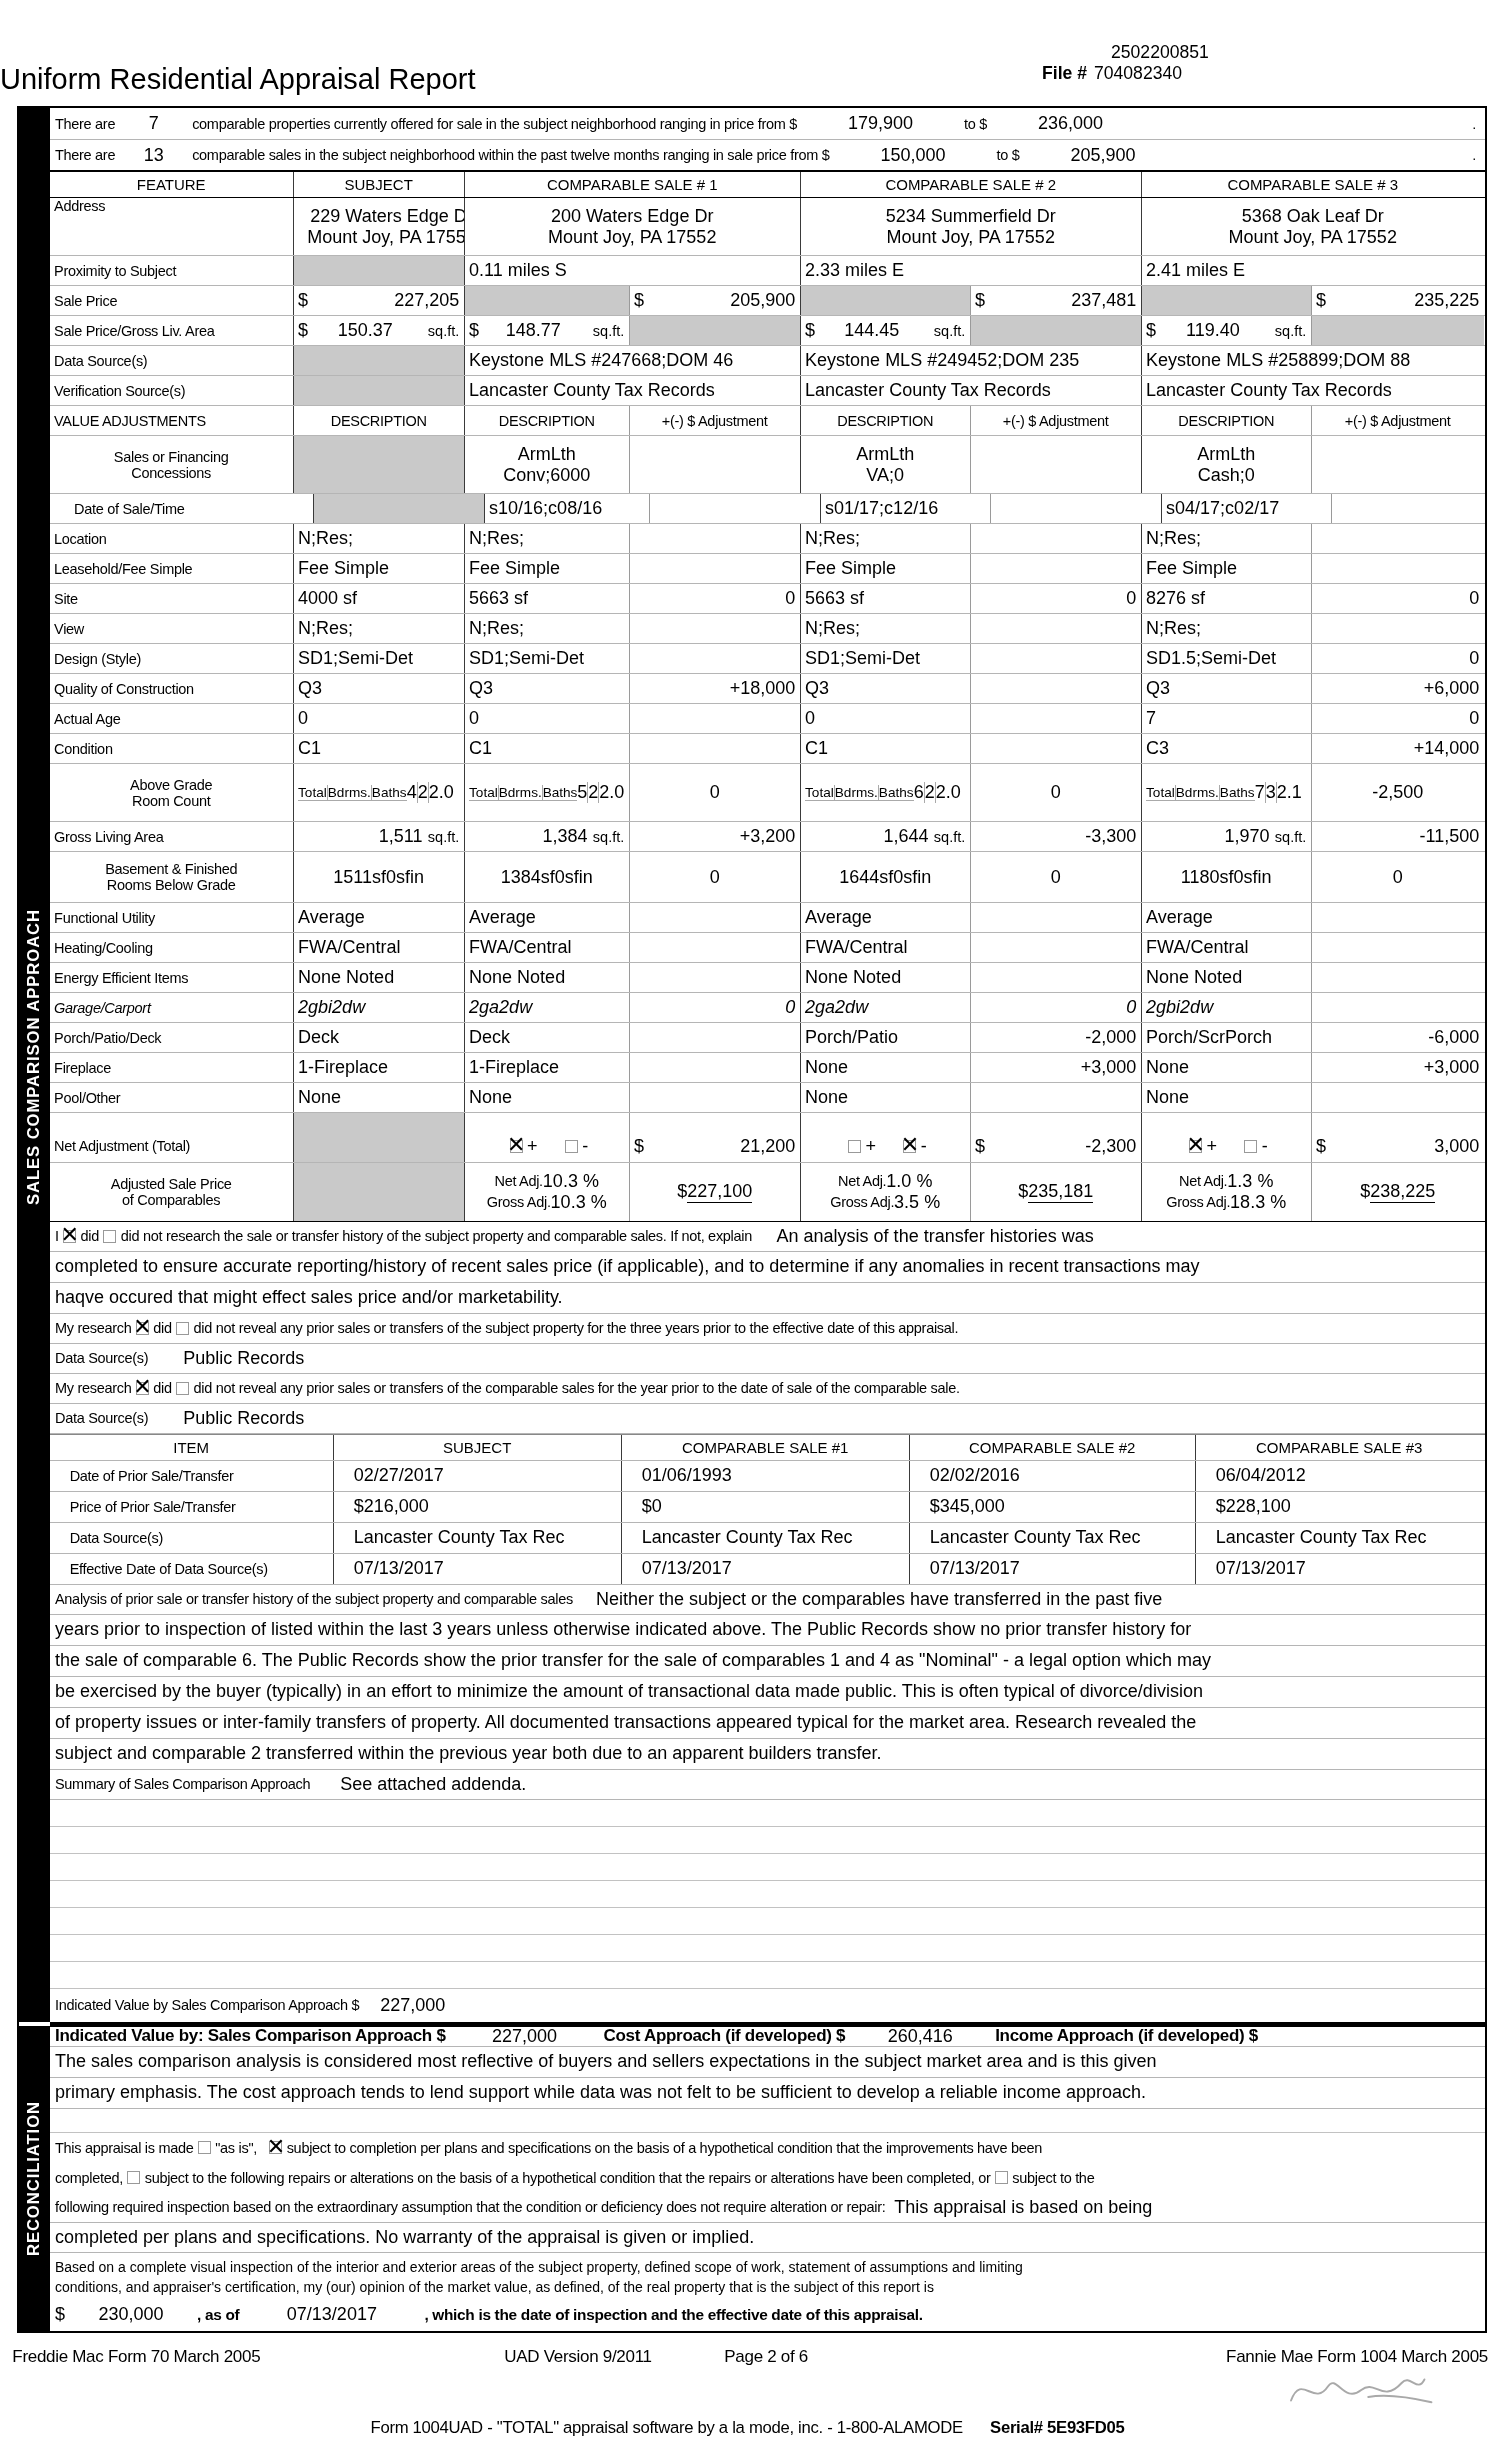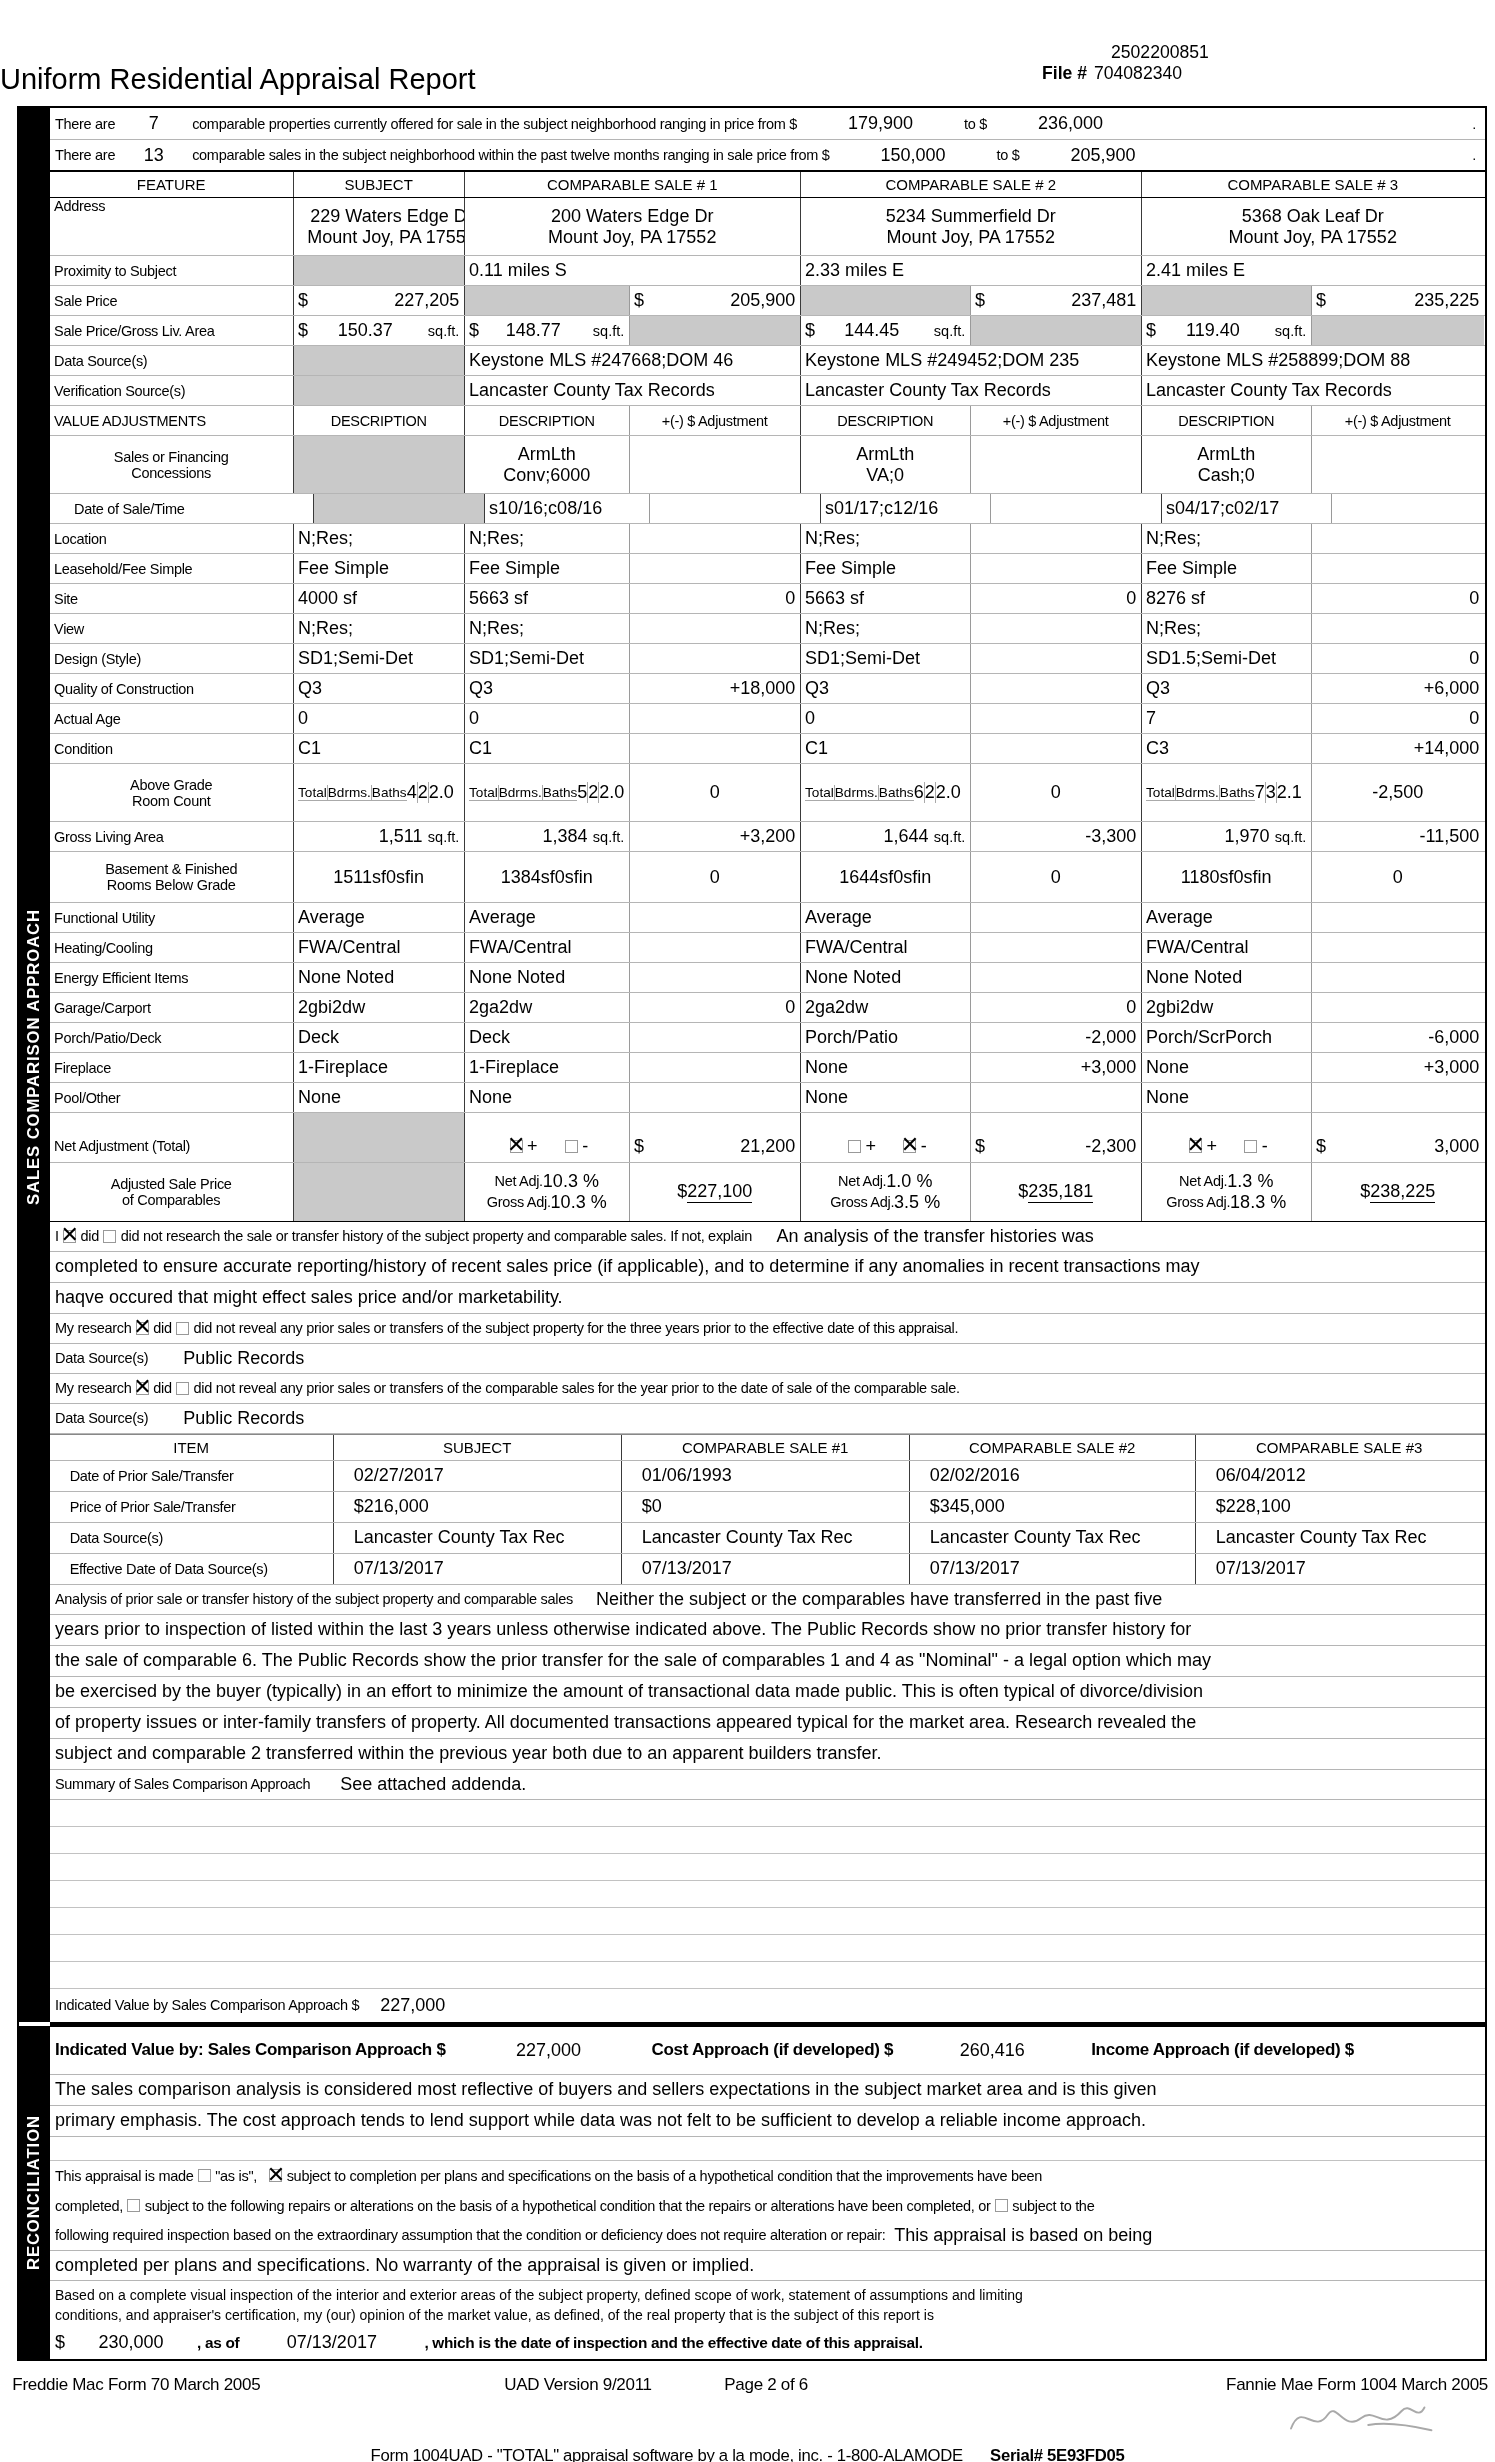--- a/index.html
+++ b/index.html
@@ -495,21 +495,21 @@
           <div class="grow " style="height: 30px;">
             <div class="first sm">Energy Efficient Items</div>
             <div class=" lg">None Noted</div>
             <div class="lg">None Noted</div>
             <div class="sub lg rt"></div>
             <div class="lg">None Noted</div>
             <div class="sub lg rt"></div>
             <div class="lg">None Noted</div>
             <div class="sub lg rt"></div>
           </div>
-          <div class="grow " style="height: 30px;">
+          <div class="grow " style="height: 30px; font-style: italic;">
             <div class="first sm">Garage/Carport</div>
             <div class=" lg">2gbi2dw</div>
             <div class="lg">2ga2dw</div>
             <div class="sub lg rt">0</div>
             <div class="lg">2ga2dw</div>
             <div class="sub lg rt">0</div>
             <div class="lg">2gbi2dw</div>
             <div class="sub lg rt"></div>
           </div>
           <div class="grow " style="height: 30px;">
@@ -756,21 +756,21 @@
       </div>
 
       <div class="thickbar">
           <div class="notch"></div>
         </div>
 
       <div id="recon">
         <div class="vwrap" style="top:0;height:100%;">
           <span>RECONCILIATION</span>
         </div>
-        <div class="ln b1" style="height:48px;gap:24px;">
+        <div class="ln b1" style="height:20px;">
           <span class="blg">Indicated Value by: Sales Comparison Approach $</span>
           <span class="lg val" style="width:158px;text-align:center;">227,000</span>
           <span class="blg">Cost Approach (if developed) $</span>
           <span class="lg val" style="width:150px;text-align:center;">260,416</span>
           <span class="blg">Income Approach (if developed) $</span>
           <span class="lg"></span>
         </div>
         <div class="pg b1 lg">The sales comparison analysis is considered most reflective of buyers and sellers expectations in the subject market area and is this given</div>
         <div class="pg b1 lg">primary emphasis.  The cost approach tends to lend support while data was not felt to be sufficient to develop a reliable income approach.</div>
         <div class="blank" style="height:24px;"></div>

